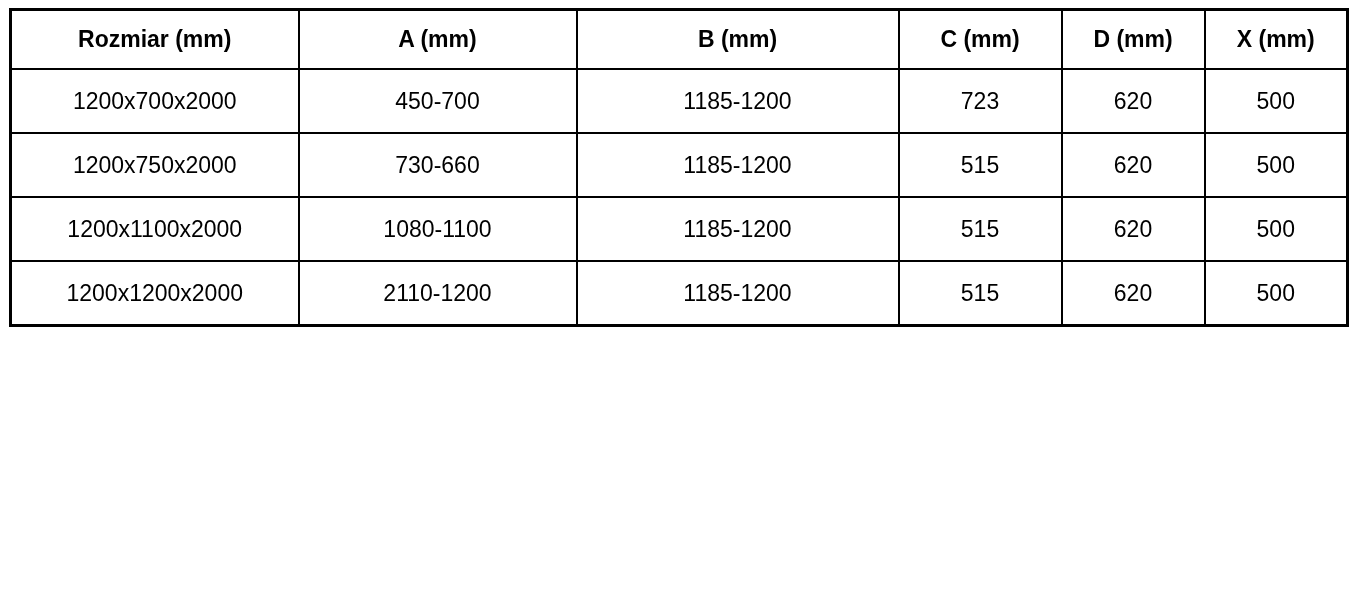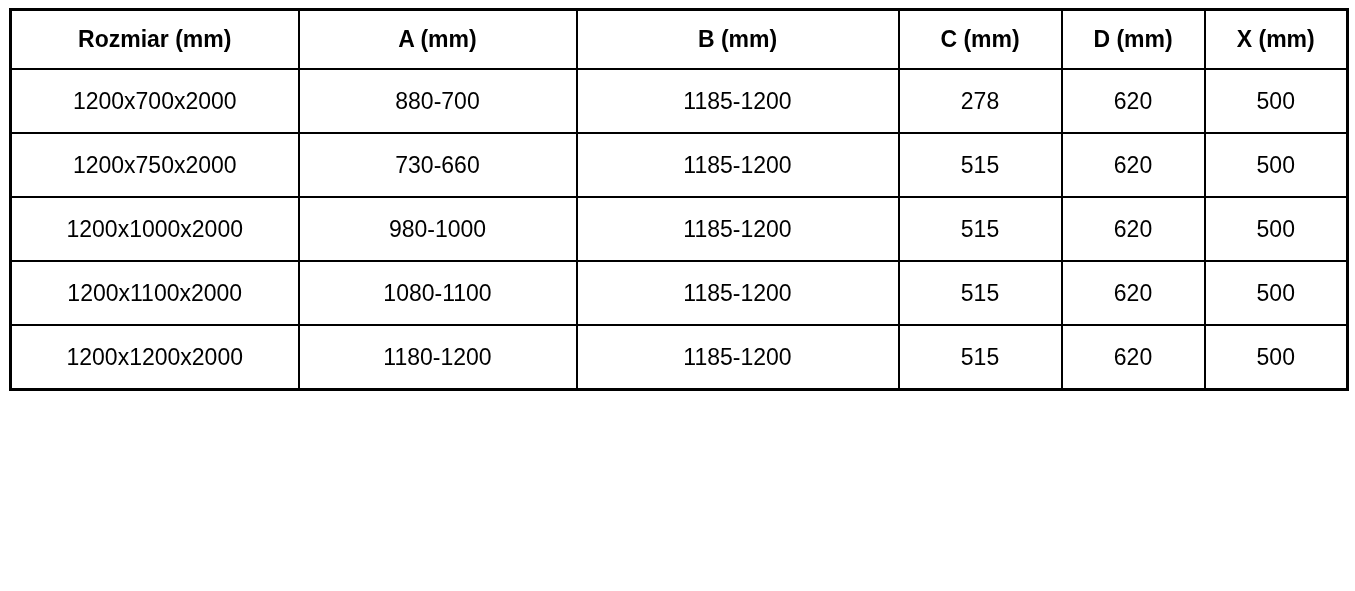--- a/index.html
+++ b/index.html
@@ -69,53 +69,45 @@
           <th>A (mm)</th>
           <th>B (mm)</th>
           <th>C (mm)</th>
           <th>D (mm)</th>
           <th>X (mm)</th>
         </tr>
     </thead>
     <tbody id="table-body">
         <tr>
           <td>1200x700x2000</td>
-          <td>880-700</td>
+          <td>450-700</td>
           <td>1185-1200</td>
-          <td>278</td>
+          <td>723</td>
           <td>620</td>
           <td>500</td>
         </tr>
         <tr>
           <td>1200x750x2000</td>
           <td>730-660</td>
-          <td>1185-1200</td>
-          <td>515</td>
-          <td>620</td>
-          <td>500</td>
-        </tr>
-        <tr>
-          <td>1200x1000x2000</td>
-          <td>980-1000</td>
           <td>1185-1200</td>
           <td>515</td>
           <td>620</td>
           <td>500</td>
         </tr>
         <tr>
           <td>1200x1100x2000</td>
           <td>1080-1100</td>
           <td>1185-1200</td>
           <td>515</td>
           <td>620</td>
           <td>500</td>
         </tr>
         <tr>
           <td>1200x1200x2000</td>
-          <td>1180-1200</td>
+          <td>2110-1200</td>
           <td>1185-1200</td>
           <td>515</td>
           <td>620</td>
           <td>500</td>
         </tr>
       </tbody>
   </table>
 </div>
 
 </body></html>

